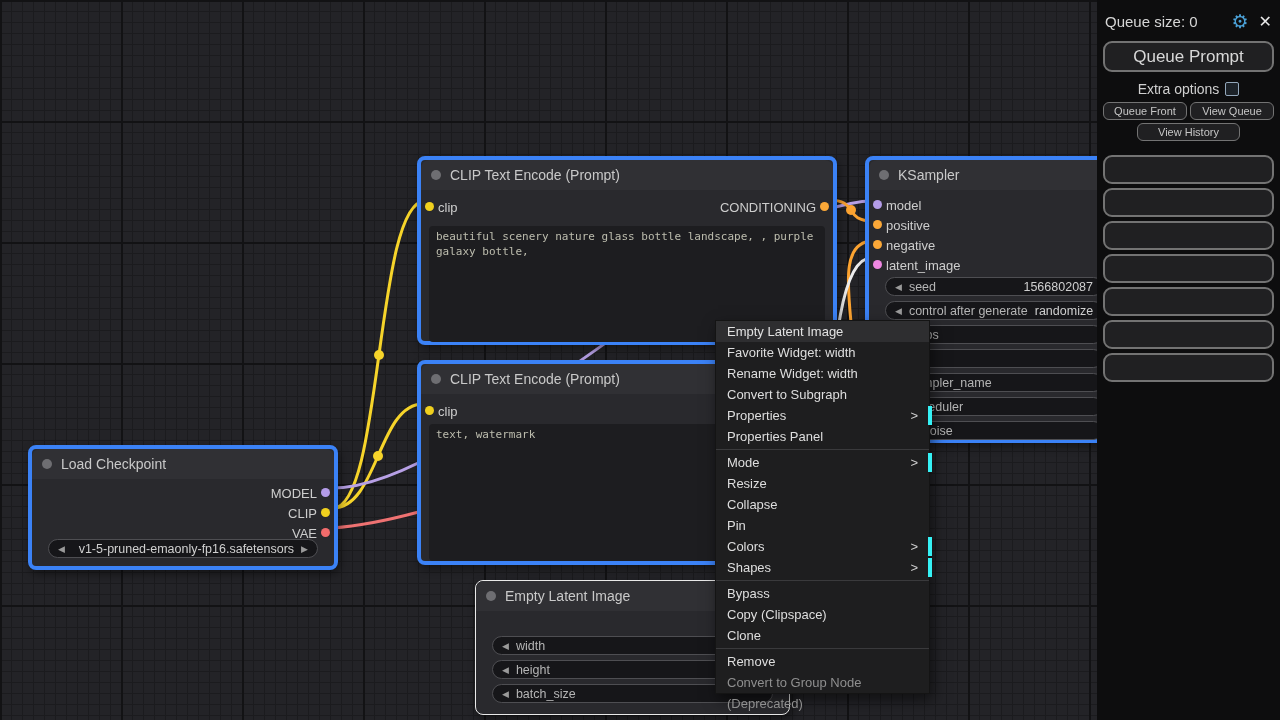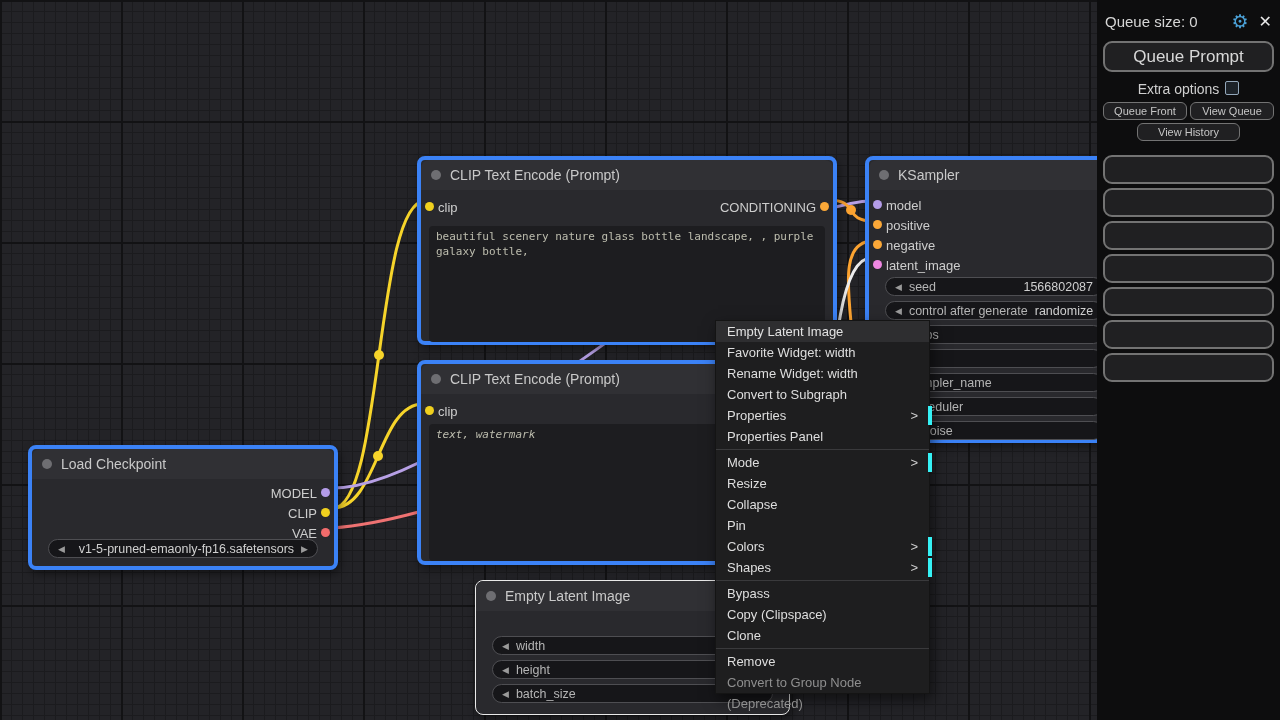--- a/index.html
+++ b/index.html
@@ -74,21 +74,21 @@
   .qp-header{display:flex;align-items:center;margin:2px 2px 8px 2px;}
   .qp-title{font-size:15px;flex:1 1 auto;}
   .gear{font-size:19px;color:#4ba2d9;margin-right:10px;cursor:pointer;}
   .close-x{font-size:16px;color:#e8e8e8;cursor:pointer;}
   .panel-btn{
     display:block;width:100%;background:#202022;border:2px solid #737373;border-radius:9px;
     color:#d8d8d8;font-family:"Liberation Sans",sans-serif;box-sizing:border-box;cursor:pointer;
   }
   .panel-btn.big{height:29px;font-size:17px;margin-bottom:4px;}
   .panel-btn.small{height:18px;font-size:11px;border-width:1.5px;color:#c6c6c6;border-radius:6px;}
-  .qp-extra{display:flex;justify-content:center;gap:6px;margin:9px 0 5px 0;font-size:14px;color:#cfcfcf;}
+  .qp-extra{display:flex;align-items:center;justify-content:center;gap:6px;margin:9px 0 5px 0;font-size:14px;color:#cfcfcf;}
   .checkbox{width:12px;height:12px;border:1.5px solid #93a7ba;background:#1c2228;border-radius:2px;}
   .qp-row{display:flex;gap:3px;margin-bottom:3px;}
   .qp-row .panel-btn{flex:1 1 auto;}
   .qp-history{display:flex;justify-content:center;margin-bottom:14px;}
   .qp-history .panel-btn{width:60%;}
   .big-buttons{margin-top:12px;}
 </style>
 </head>
 <body>
 
@@ -122,21 +122,21 @@
 
 <div class="node" style="left:417px;top:360px;width:420px;height:205px;">
   <div class="node-title">
     <span class="collapse-dot"></span>
     <span>CLIP Text Encode (Prompt)</span>
   </div>
   <div class="port-row in" style="margin-top:7px;">
     <span class="port-dot" style="background:#f0d01e;"></span>
     <span>clip</span>
   </div>
-  <div class="node-textarea" style="top:60px;height:137px;font-style:italic;">text, watermark</div>
+  <div class="node-textarea" style="top:60px;height:137px;">text, watermark</div>
 </div>
 
 <div class="node" style="left:865px;top:156px;width:250px;height:287px;">
   <div class="node-title">
     <span class="collapse-dot"></span>
     <span>KSampler</span>
   </div>
   <div style="margin-top:5px;">
 
   <div class="port-row in">

